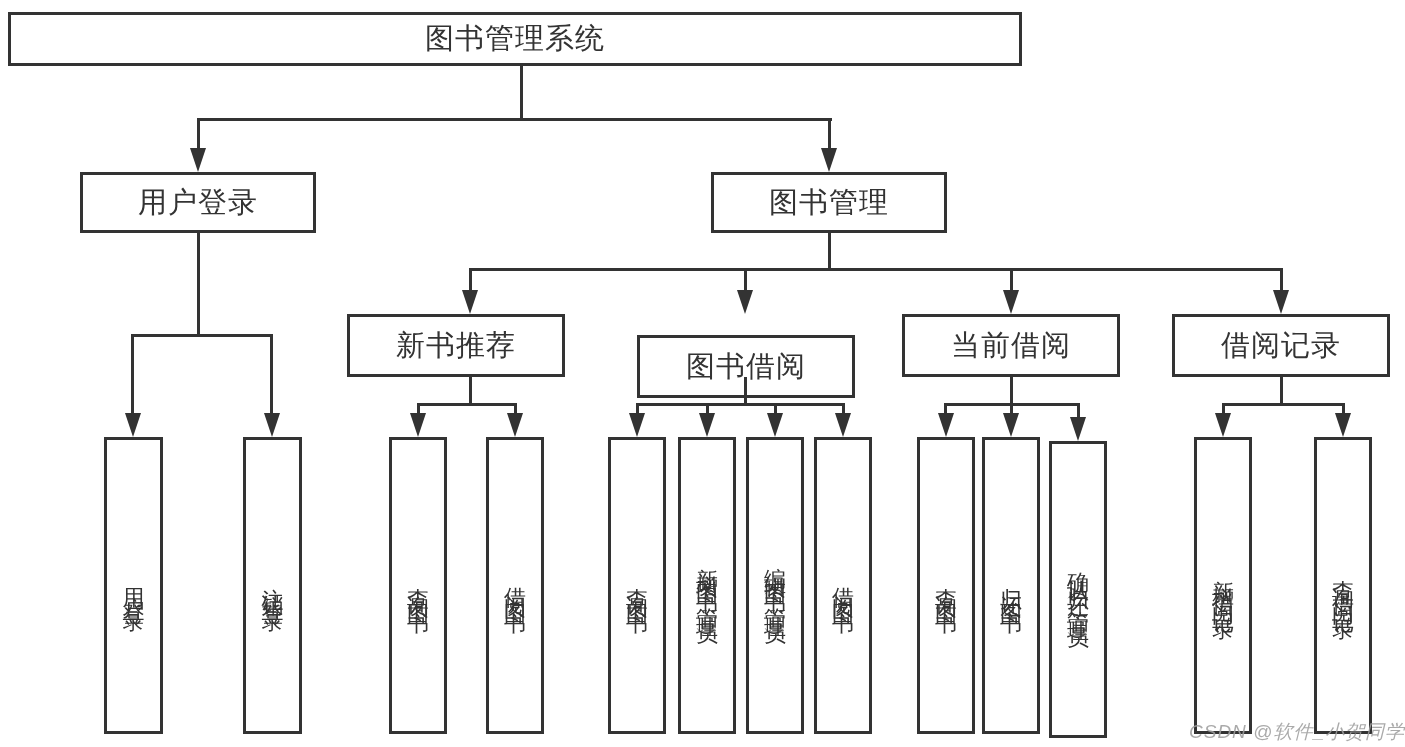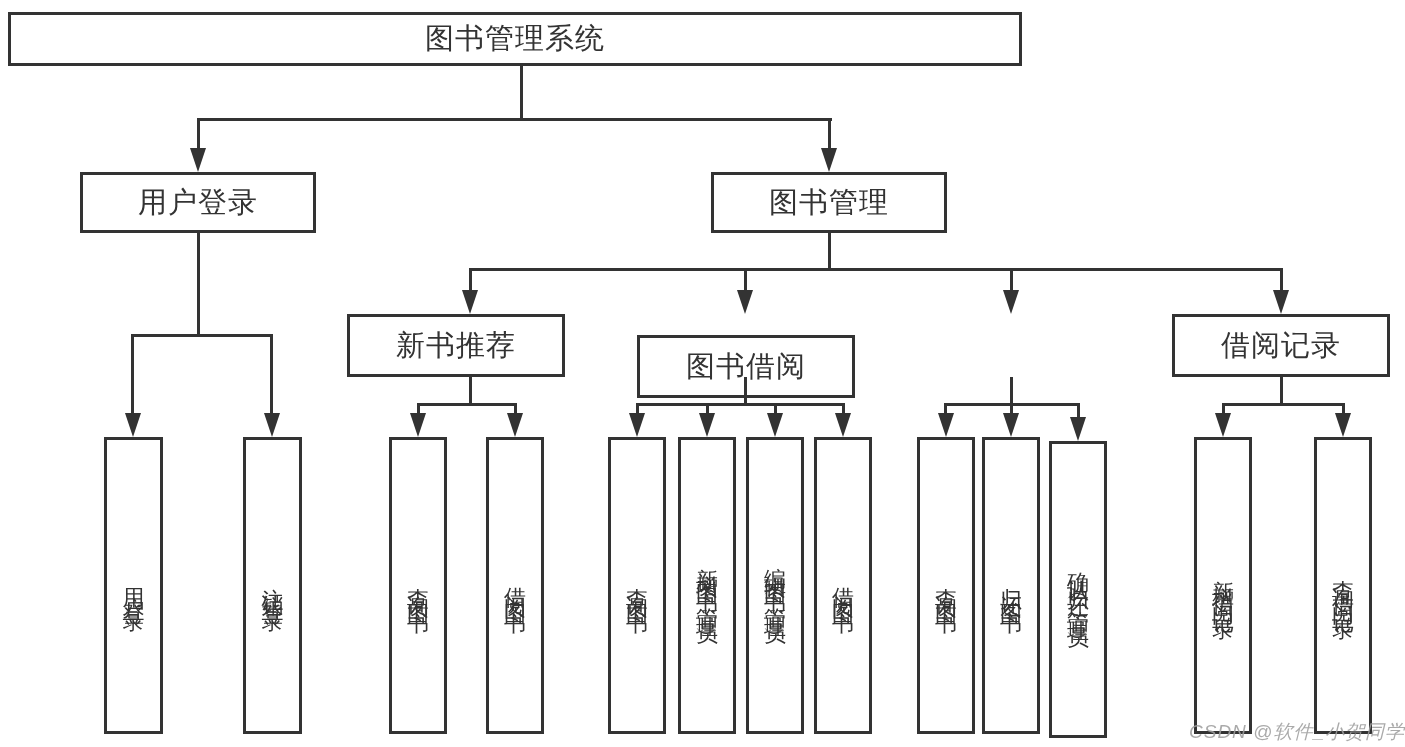--- a/index.html
+++ b/index.html
@@ -94,20 +94,23 @@
   <div class="ah" style="left:1003px;top:290px;"></div>
   <div class="ln" style="left:1280px;top:271px;width:3px;height:19px;"></div>
   <div class="ah" style="left:1273px;top:290px;"></div>
 
   <div class="box h" style="left:347px;top:314px;width:218px;height:63px;">
     <span class="lbl">新书推荐</span>
   </div>
   <div class="box h" style="left:637px;top:314px;width:218px;height:63px;margin-top:21px;">
     <span class="lbl">图书借阅</span>
   </div>
+  <div class="box h" style="left:902px;top:314px;width:218px;height:63px;">
+    <span class="lbl">当前借阅</span>
+  </div>
   <div class="box h" style="left:1172px;top:314px;width:218px;height:63px;">
     <span class="lbl">借阅记录</span>
   </div>
 
   <div class="ln" style="left:469px;top:377px;width:3px;height:26px;"></div>
   <div class="ln" style="left:417px;top:403px;width:100px;height:3px;"></div>
   <div class="ln" style="left:417px;top:406px;width:3px;height:7px;"></div>
   <div class="ah" style="left:410px;top:413px;"></div>
   <div class="ln" style="left:514px;top:406px;width:3px;height:7px;"></div>
   <div class="ah" style="left:507px;top:413px;"></div>

